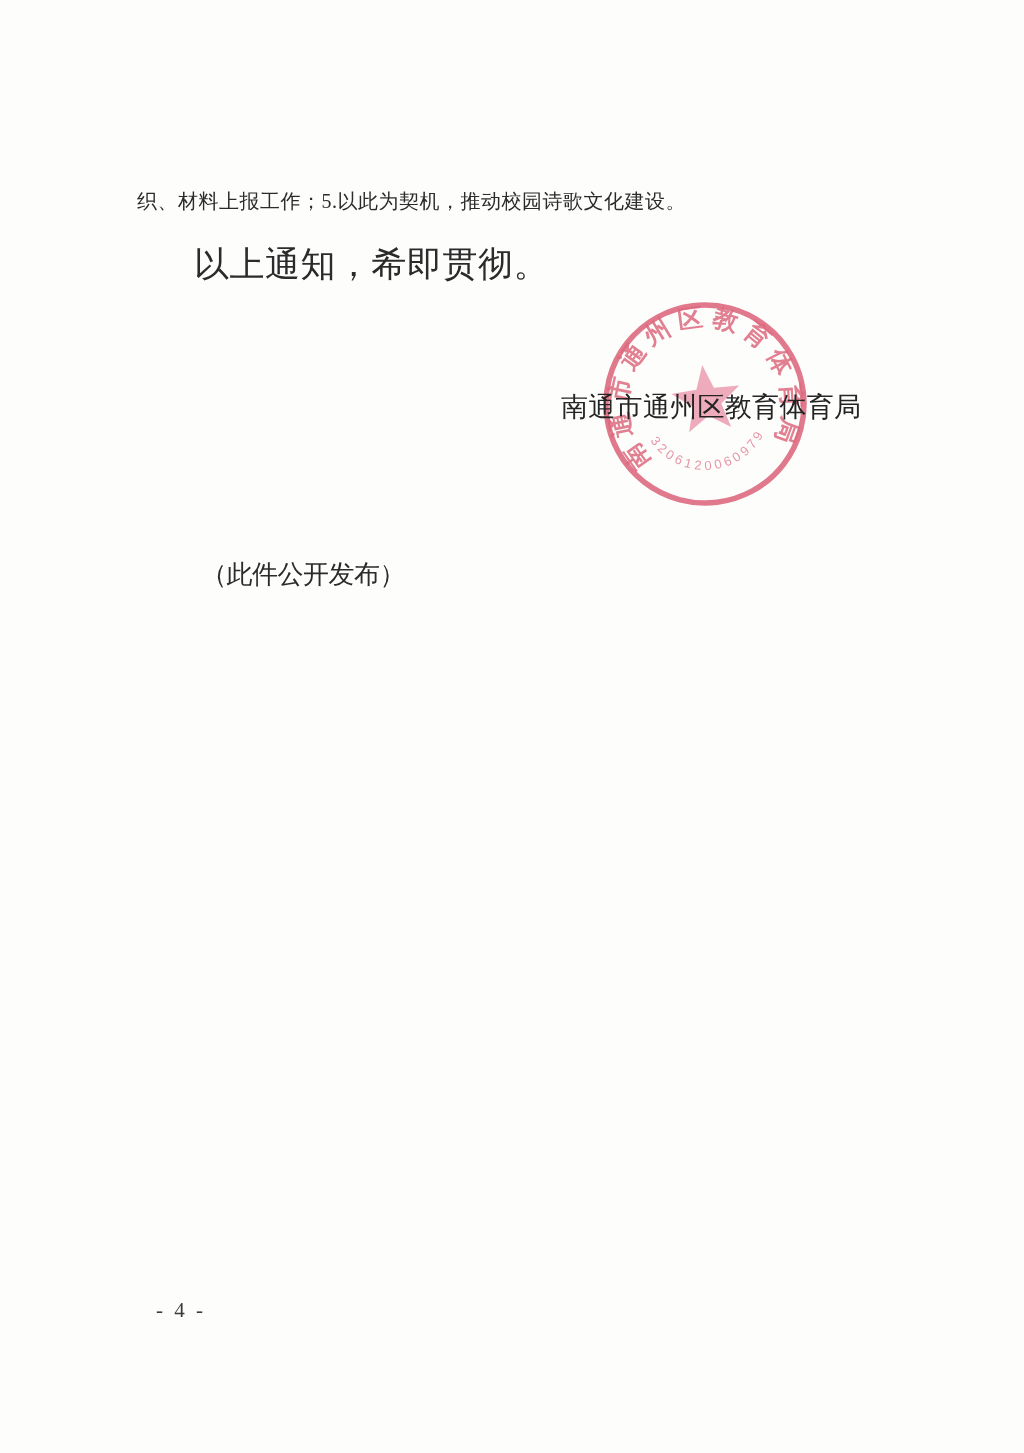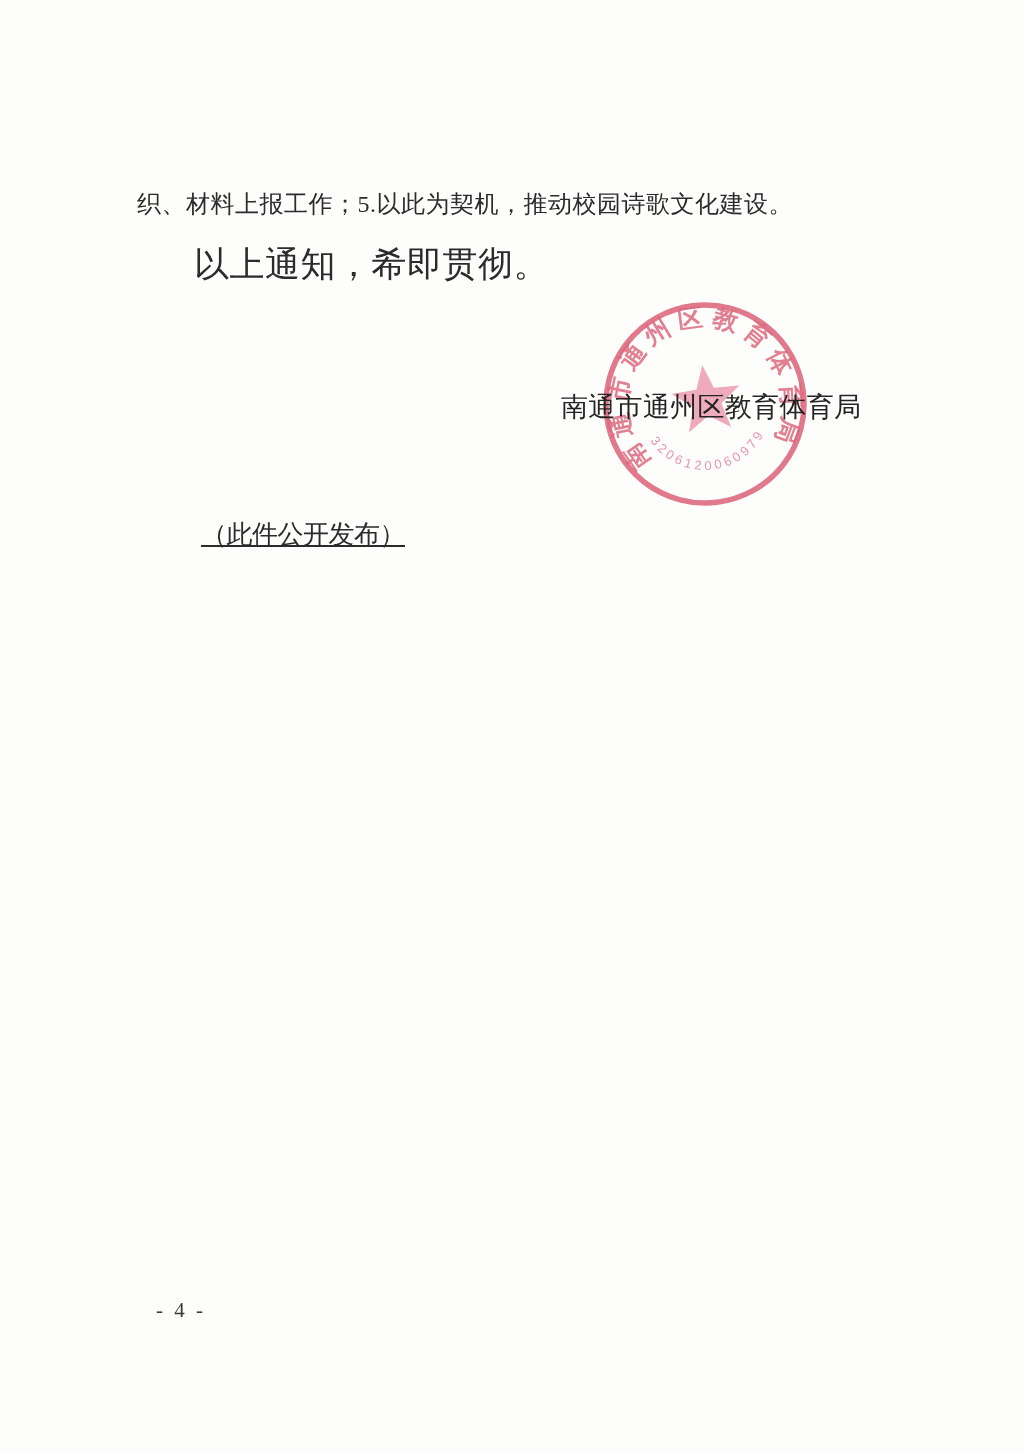--- a/index.html
+++ b/index.html
@@ -15,21 +15,21 @@
     position: absolute;
     inset: 0;
   }
   .txt {
     position: absolute;
     color: #2b2b2b;
     white-space: nowrap;
   }
   .body-line-1 {
     left: 137px; top: 188px;
-    font-size: 24px;
+    font-size: 20px;
     letter-spacing: 0.5px;
   }
   .body-line-2 {
     left: 194px; top: 241px;
     font-size: 35px;
     letter-spacing: 0.5px;
   }
   .seal-wrap {
     position: absolute;
     left: 595px; top: 294px;
@@ -43,24 +43,23 @@
     letter-spacing: 0.3px;
     color: #242424;
   }
   .date-line {
     left: 601px; top: 441px;
     font-size: 27px;
     letter-spacing: 1px;
     color: #242424;
   }
   .public-note {
-    left: 201px; top: 517px;
+    left: 201px; top: 557px;
     font-size: 26px;
     letter-spacing: -0.5px;
-    text-decoration: underline;
   }
   .page-number {
     left: 156px; top: 1298px;
     font-size: 21px;
     letter-spacing: 3px;
     color: #3a3a3a;
   }
   .seal-ring-text {
     font-family: "Liberation Serif", "DejaVu Serif", serif;
     font-size: 25px;

